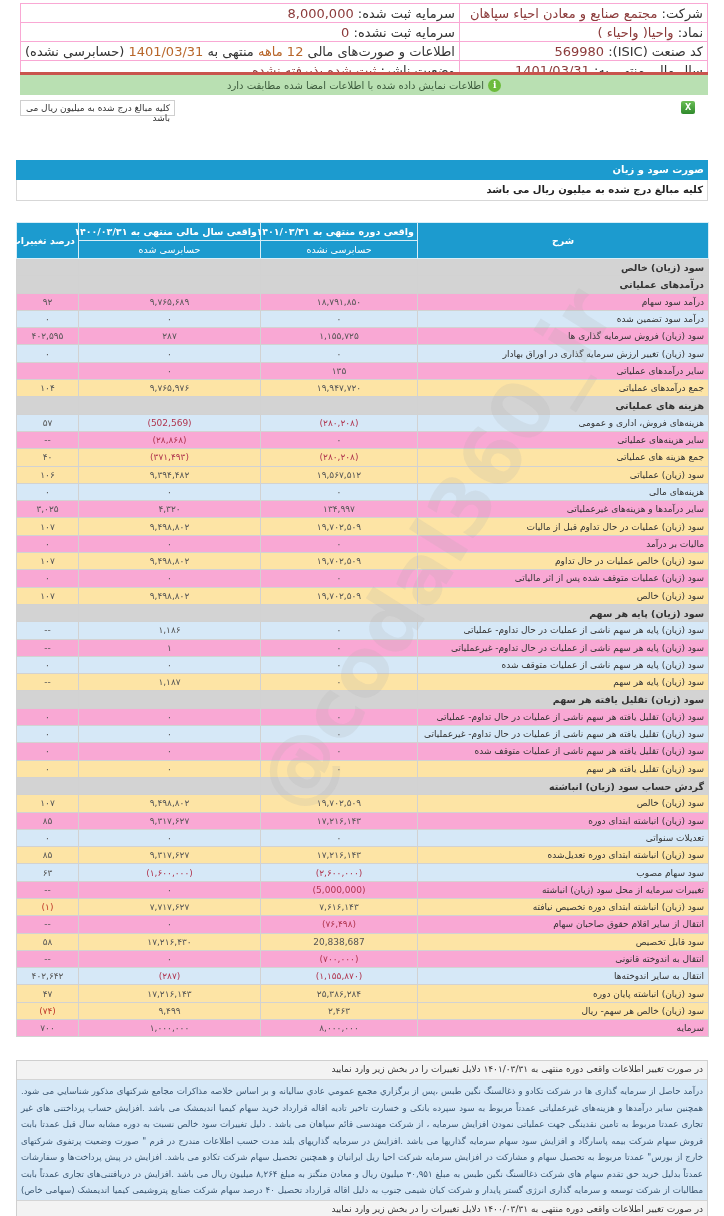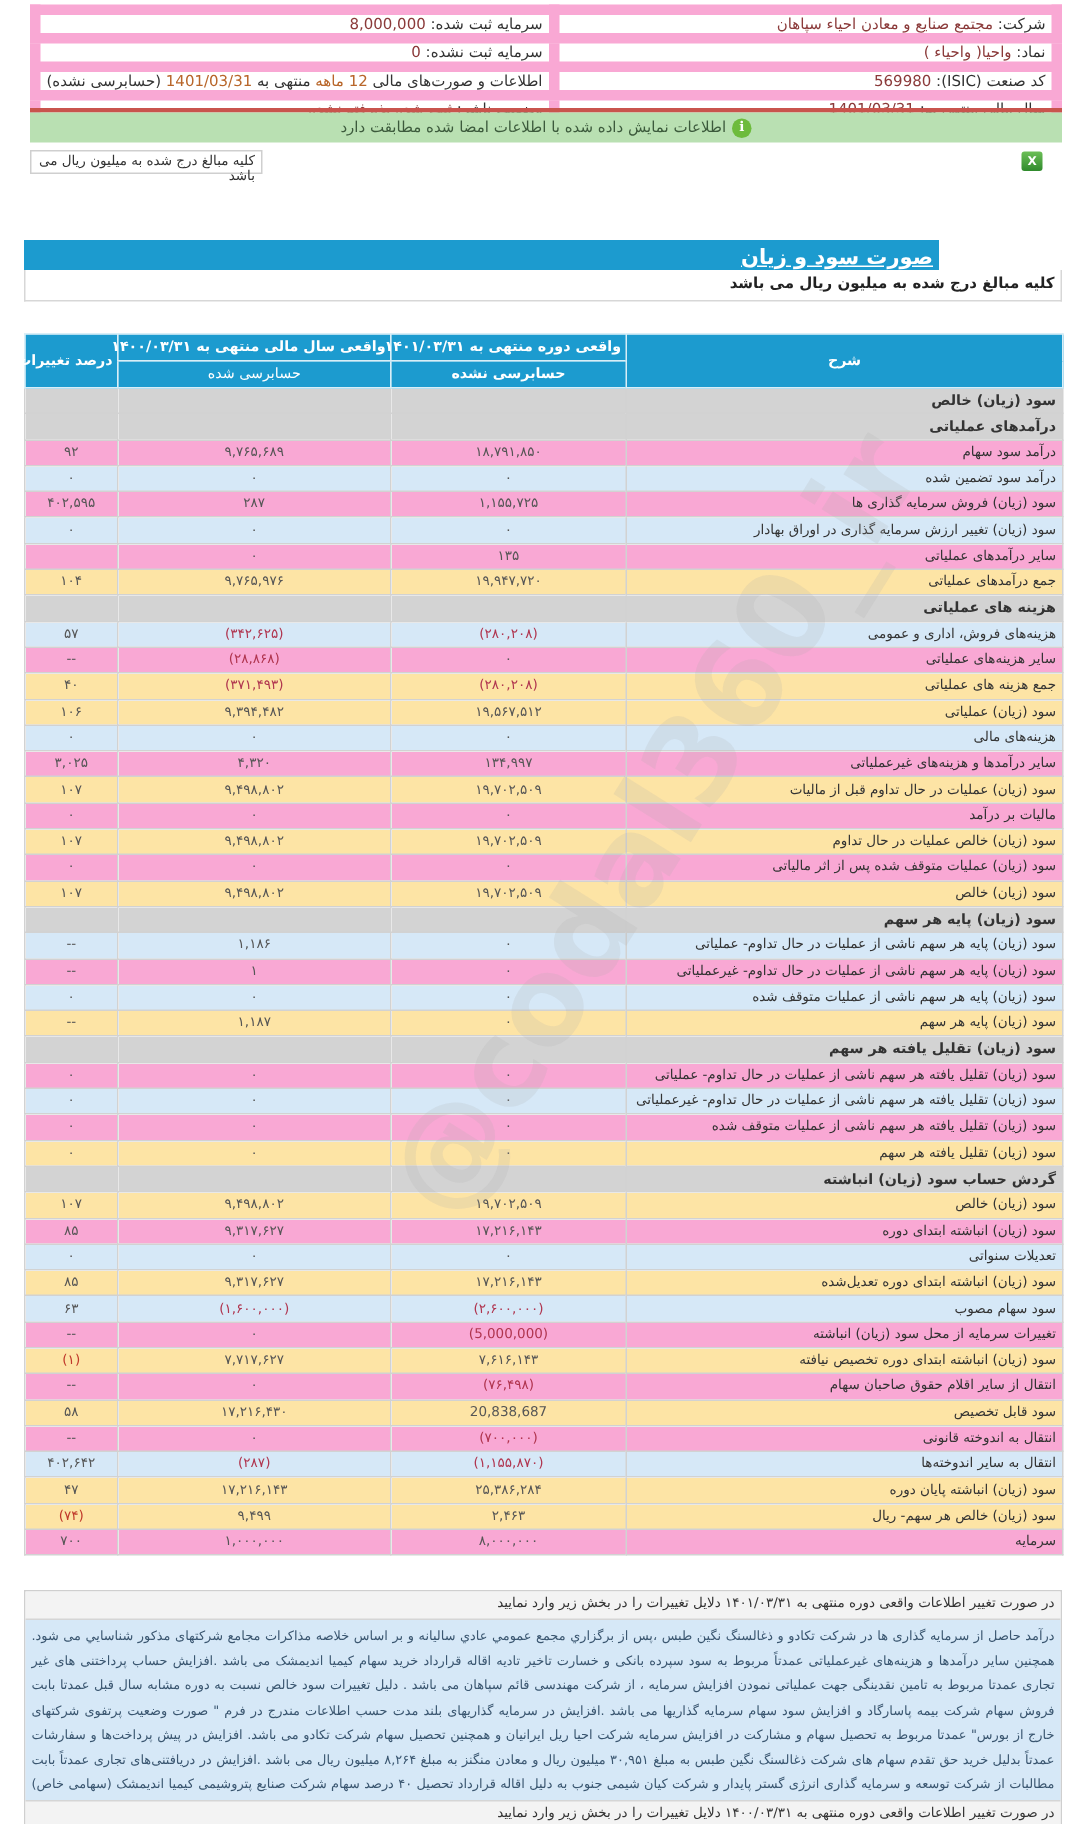--- a/index.html
+++ b/index.html
@@ -8,22 +8,22 @@
     width: 724px; height: 1216px; overflow: hidden; position: relative;
     font-family: "DejaVu Sans", sans-serif; font-size: 9px; color: #333;
     direction: rtl;
   }
   
   .info {
     position: absolute; left: 20px; top: 3px; width: 688px;
     border-collapse: collapse; background: #fff;
   }
   .info td {
-    border: 7px solid #f9a8d4; height: 19px; padding: 0 4px;
-    font-size: 10px; color: #333; white-space: nowrap;
+    border: 1px solid #f9a8d4; height: 19px; padding: 0 4px;
+    font-size: 13px; color: #333; white-space: nowrap;
   }
   .info .val { color: #8b3a3a; }
   .info .val-orange { color: #b8662a; }
   .redline { position: absolute; left: 20px; top: 72px; width: 688px; height: 3px; background: #c9544d; }
   .greenbar {
     position: absolute; left: 20px; top: 75px; width: 688px; height: 20px;
     background: #b9e0b2; display: flex; align-items: center; justify-content: center;
     color: #3c5a3c; font-size: 10px; gap: 4px;
   }
   .info-icon {
@@ -35,22 +35,22 @@
     position: absolute; left: 20px; top: 100px; width: 155px; height: 16px;
     border: 1px solid #cfcfcf; font-size: 9px; padding: 2px 4px; text-align: right; color: #333;
   }
   .excel-icon {
     position: absolute; left: 681px; top: 101px; width: 14px; height: 13px;
     background: linear-gradient(#6cbf57, #2f8a2c); border-radius: 2px; color: #fff;
     font-size: 8px; font-weight: bold; display: flex; align-items: center; justify-content: center;
   }
   
   .sec-title {
-    position: absolute; left: 16px; top: 160px; width: 610px; height: 20px;
-    background: #1c9bcf; color: #fff; font-size: 14px; font-weight: bold; padding: 4px 4px; text-decoration: underline;
+    position: absolute; left: 16px; top: 160px; width: 692px; height: 20px;
+    background: #1c9bcf; color: #fff; font-size: 10px; font-weight: bold; padding: 4px 4px;
   }
   .sec-sub {
     position: absolute; left: 16px; top: 180px; width: 692px; height: 21px;
     border: 1px solid #d7d7d7; border-top: none; font-size: 10px; font-weight: bold; padding: 4px 4px; color: #222;
   }
   
   .grid {
     position: absolute; left: 16px; top: 222px; width: 692px;
     border-collapse: collapse; table-layout: fixed;
   }
@@ -156,21 +156,21 @@
       <col style="width:62px">
   </colgroup>
   <thead>
     <tr>
       <th rowspan="2">شرح</th>
       <th>واقعی دوره منتهی به ۱۴۰۱/۰۳/۳۱</th>
       <th>واقعی سال مالی منتهی به ۱۴۰۰/۰۳/۳۱</th>
       <th rowspan="2">درصد تغییرات</th>
     </tr>
     <tr>
-      <th style="font-weight:bold">حسابرسی نشده</th>
+      <th style="font-weight:normal">حسابرسی نشده</th>
       <th style="font-weight:normal">حسابرسی شده</th>
     </tr>
   </thead>
   <tbody id="rows">
       <tr class="sec">
         <td class="lbl">سود (زیان) خالص</td>
         <td class="num"></td>
         <td class="num"></td>
         <td class="num"></td>
       </tr>
@@ -218,21 +218,21 @@
       </tr>
       <tr class="sec">
         <td class="lbl">هزینه های عملیاتی</td>
         <td class="num"></td>
         <td class="num"></td>
         <td class="num"></td>
       </tr>
       <tr class="b">
         <td class="lbl">هزینه‌های فروش، اداری و عمومی</td>
         <td class="num neg">(۲۸۰,۲۰۸)</td>
-        <td class="num neg">(۳۴۲,۶۲۵)</td>
+        <td class="num neg">(502,569)</td>
         <td class="num">۵۷</td>
       </tr>
       <tr class="w">
         <td class="lbl">سایر هزینه‌های عملیاتی</td>
         <td class="num">۰</td>
         <td class="num neg">(۲۸,۸۶۸)</td>
         <td class="num">--</td>
       </tr>
       <tr class="y">
         <td class="lbl">جمع هزینه های عملیاتی</td>

